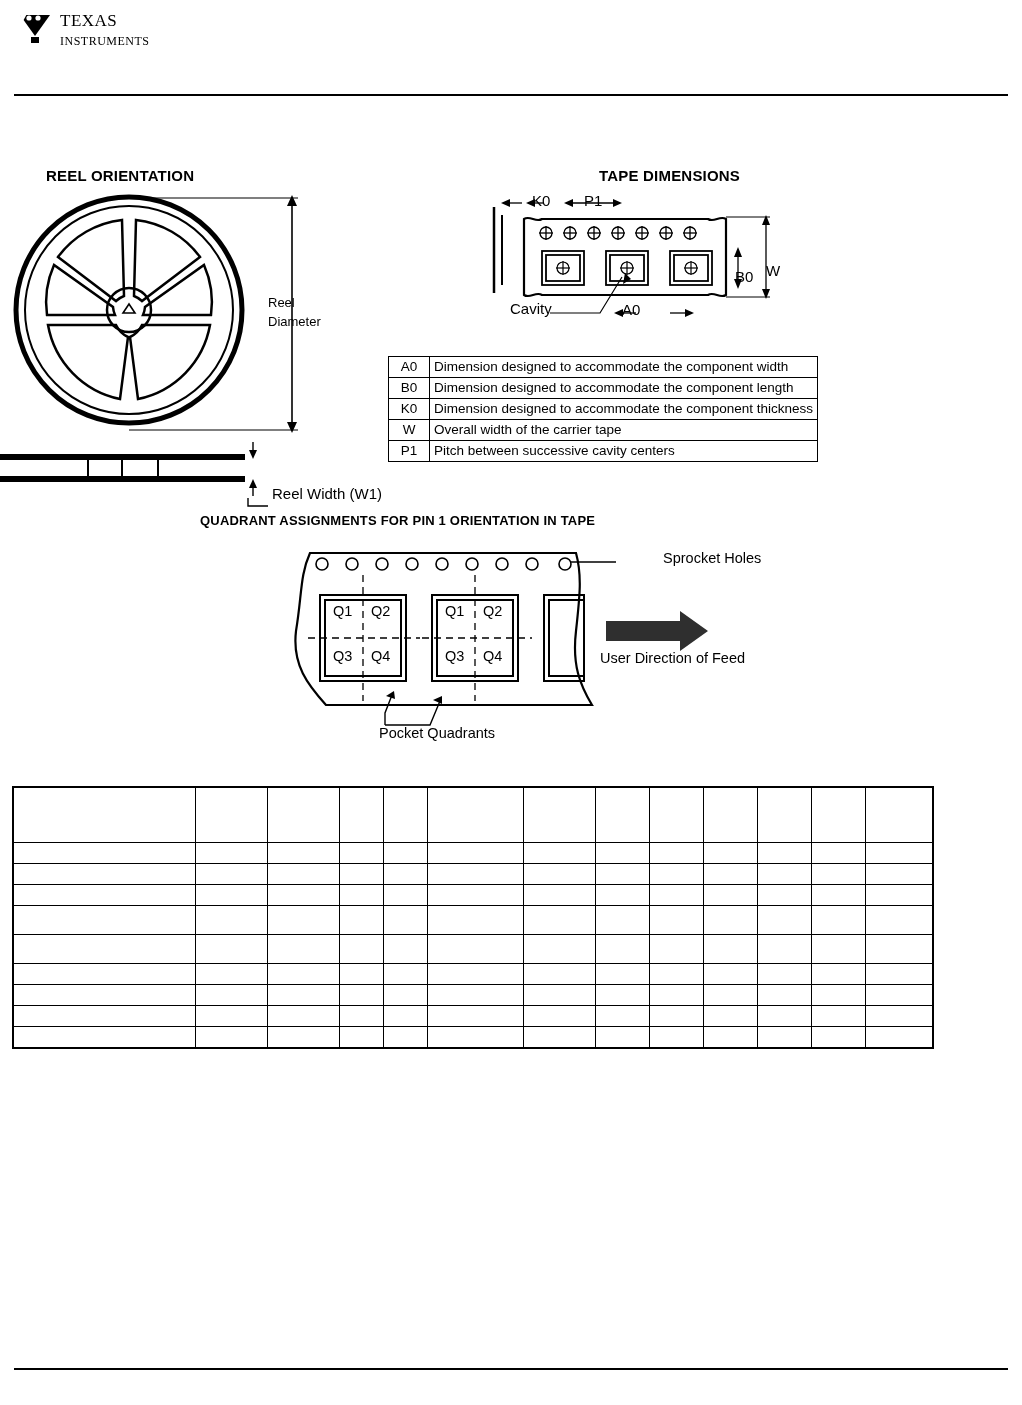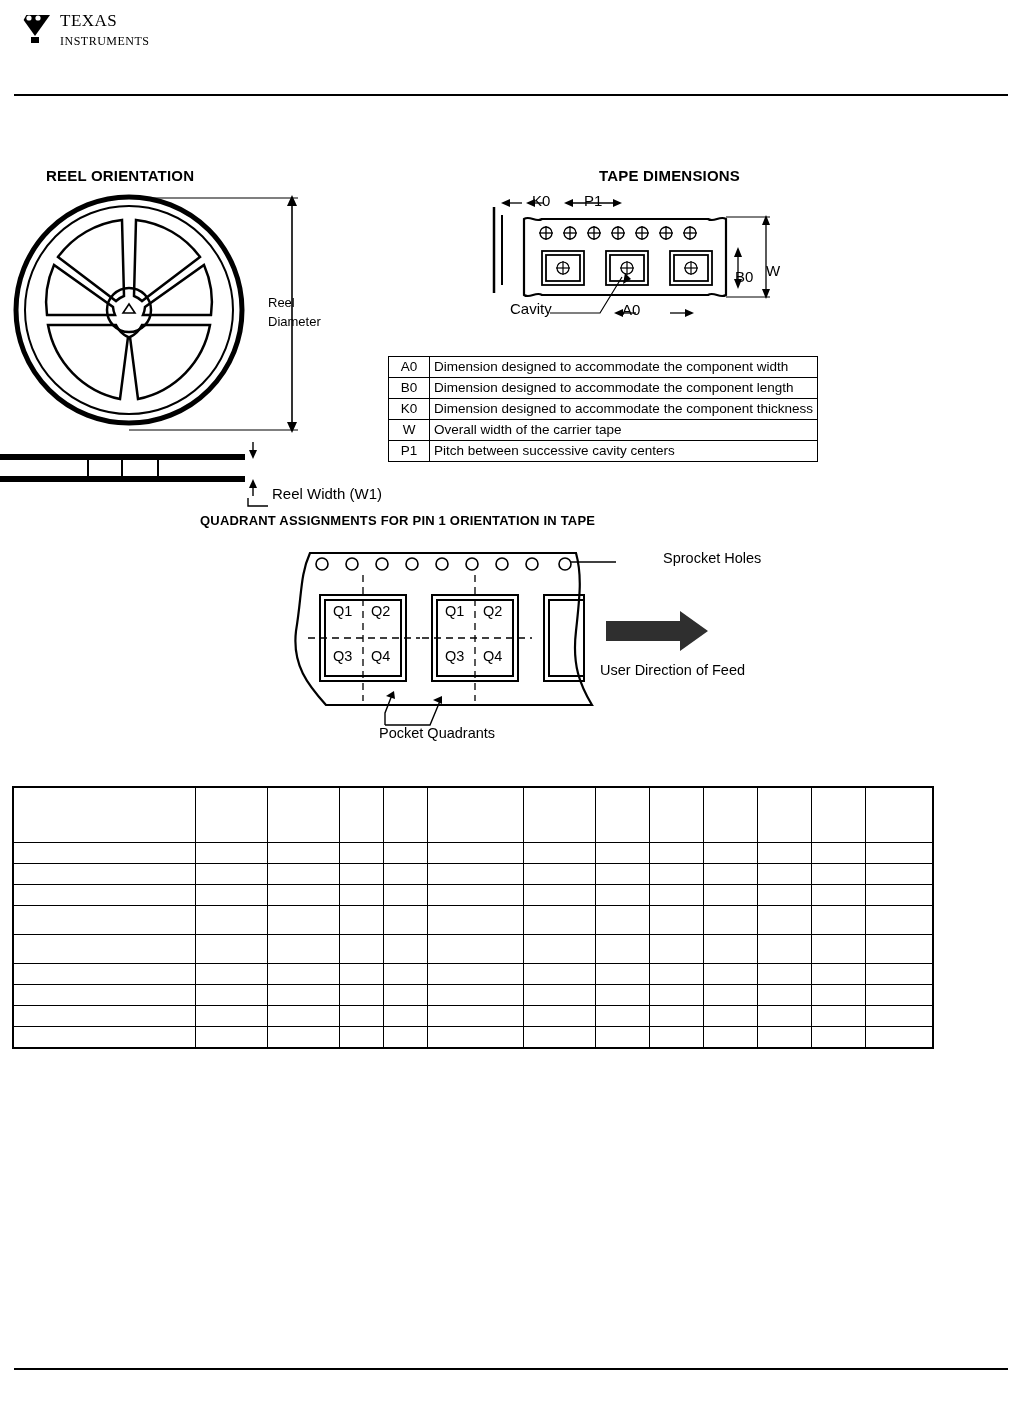--- a/index.html
+++ b/index.html
@@ -147,21 +147,21 @@
     left: 280px;
     top: 535px;
     width: 520px;
     height: 200px;
   }
   .q-lbl {
     position: absolute;
     font-size: 14.5px;
   }
   #lbl-sprocket { left: 624px; top: 550px; margin-left: 39px; }
-  #lbl-feed     { left: 600px; top: 650px; margin-top: 12px; }
+  #lbl-feed     { left: 600px; top: 650px; }
   #lbl-pockets  { left: 379px; top: 725px; }
 
   
   .data-table {
     position: absolute;
     left: 12px;
     top: 786px;
     border-collapse: collapse;
     font-size: 12px;
   }

